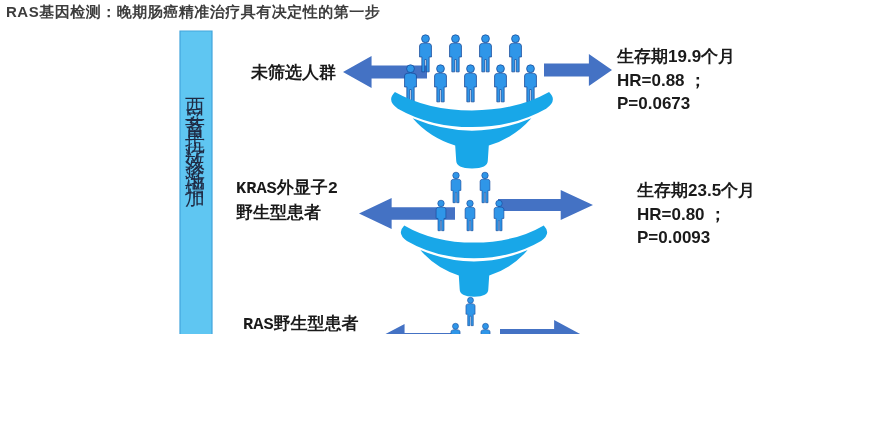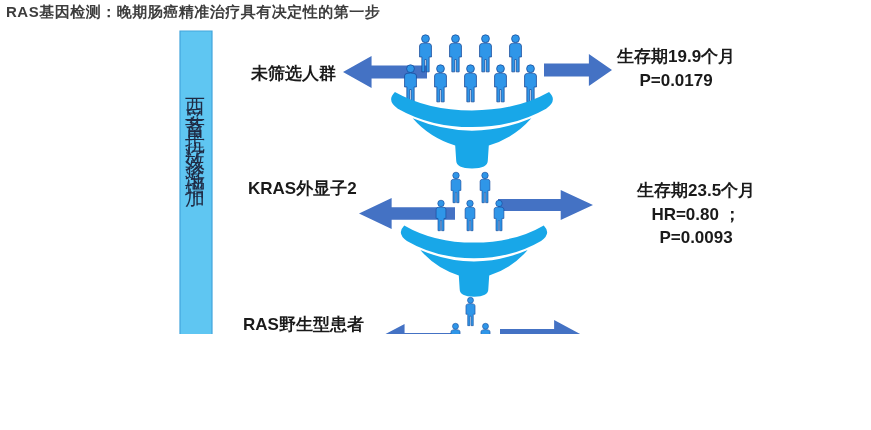--- a/index.html
+++ b/index.html
@@ -14,23 +14,23 @@
   
   .v-arrow{position:absolute;left:163px;top:30px;width:66px;height:395px;}
   .v-arrow svg{width:100%;height:100%;display:block;}
   .v-arrow polygon{fill:var(--vertical_fill);stroke:var(--vertical_border);stroke-width:1.2;}
   .v-arrow-label{
     position:absolute;top:52px;left:50%;transform:translateX(-50%);
     writing-mode:vertical-rl;text-orientation:upright;white-space:nowrap;
     font-size:20px;letter-spacing:9px;color:var(--vertical_text);font-weight:500;
   }
   
-  .stage-label{position:absolute;font-size:17px;font-weight:bold;color:var(--text_color);line-height:25px;}
+  .stage-label{position:absolute;font-size:17px;font-weight:bold;color:var(--text_color);line-height:25px;font-family:Liberation Mono, monospace;}
   .label-1{left:230px;top:61px;width:106px;text-align:right;}
-  .label-2{left:248px;top:176px;}
+  .label-2{left:236px;top:176px;}
   .label-3{left:243px;top:312px;}
   
   .h-arrow{position:absolute;background:var(--arrow);}
   .arrow-right{clip-path:polygon(0 30%,66% 30%,66% 0,100% 50%,66% 100%,66% 70%,0 70%);}
   .arrow-left{clip-path:polygon(100% 30%,34% 30%,34% 0,0 50%,34% 100%,34% 70%,100% 70%);}
   .al-1{left:343px;top:56px;width:84px;height:32px;}
   .ar-1{left:544px;top:54px;width:68px;height:32px;}
   .al-2{left:359px;top:198px;width:96px;height:31px;}
   .ar-2{left:498px;top:190px;width:95px;height:30px;}
   .al-3{left:376px;top:324px;width:84px;height:30px;}
@@ -53,21 +53,21 @@
   .p-3 .person{width:13px;height:32px;}
   .p-3 .row-bottom{margin-top:-6px;}
   
   .funnel{position:absolute;}
   .funnel svg{width:100%;height:100%;display:block;}
   .funnel path{fill:var(--funnel);}
   .f-1{left:388px;top:84px;width:168px;height:88px;}
   .f-2{left:398px;top:218px;width:152px;height:82px;}
   .f-3{left:425px;top:348px;width:100px;height:66px;}
   
-  .stats{position:absolute;left:617px;font-size:17px;font-weight:bold;color:var(--text_color);line-height:23.5px;text-align:center;}
+  .stats{position:absolute;left:617px;font-size:17px;font-weight:bold;color:var(--text_color);line-height:23.5px;}
   .st-1{top:45px;}
   .st-2{top:179px;margin-left:20px;}
   .st-3{top:311px;}
 </style>
 </head>
 <body>
 
 <div class="canvas">
 
   <h1 class="title">RAS基因检测：晚期肠癌精准治疗具有决定性的第一步</h1>
@@ -135,25 +135,27 @@
   </div>
   <div class="h-arrow arrow-right ar-1"></div>
   <div class="funnel f-1">
   <svg viewBox="0 0 170 100" preserveAspectRatio="none">
     <path d="M7 9 Q40 30 85 30 Q130 30 163 9 Q172 19 160 28 Q127 49 85 49 Q43 49 10 28 Q-2 19 7 9 Z"></path>
     <path d="M25 39 Q85 67 145 39 Q128 61 102 70 L101 87 Q101 96 85 96 Q69 96 69 87 L68 70 Q42 61 25 39 Z"></path>
   </svg>
 </div>
   <div class="stats st-1">
     <div>生存期19.9个月</div>
-    <div>P=0.0179</div>
+    <div>HR=0.88 ；</div>
+    <div>P=0.0673</div>
   </div>
 
   <div class="stage-label label-2">
     <div>KRAS外显子2</div>
+    <div>野生型患者</div>
   </div>
   <div class="h-arrow arrow-left al-2"></div>
   <div class="h-arrow arrow-right ar-2"></div>
   <div class="people p-2">
     <div class="people-row row-top">
   <svg class="person" viewBox="0 0 20 46">
     <circle cx="10" cy="5" r="4.6"></circle>
     <path d="M3,13.5 Q3,11 6,10.5 Q10,9.5 14,10.5 Q17,11 17,13.5 L17,26.5 L14.3,26.5 L14.3,44 L10.9,44 L10.9,29.5 L9.1,29.5 L9.1,44 L5.7,44 L5.7,26.5 L3,26.5 Z"></path>
   </svg>
 

